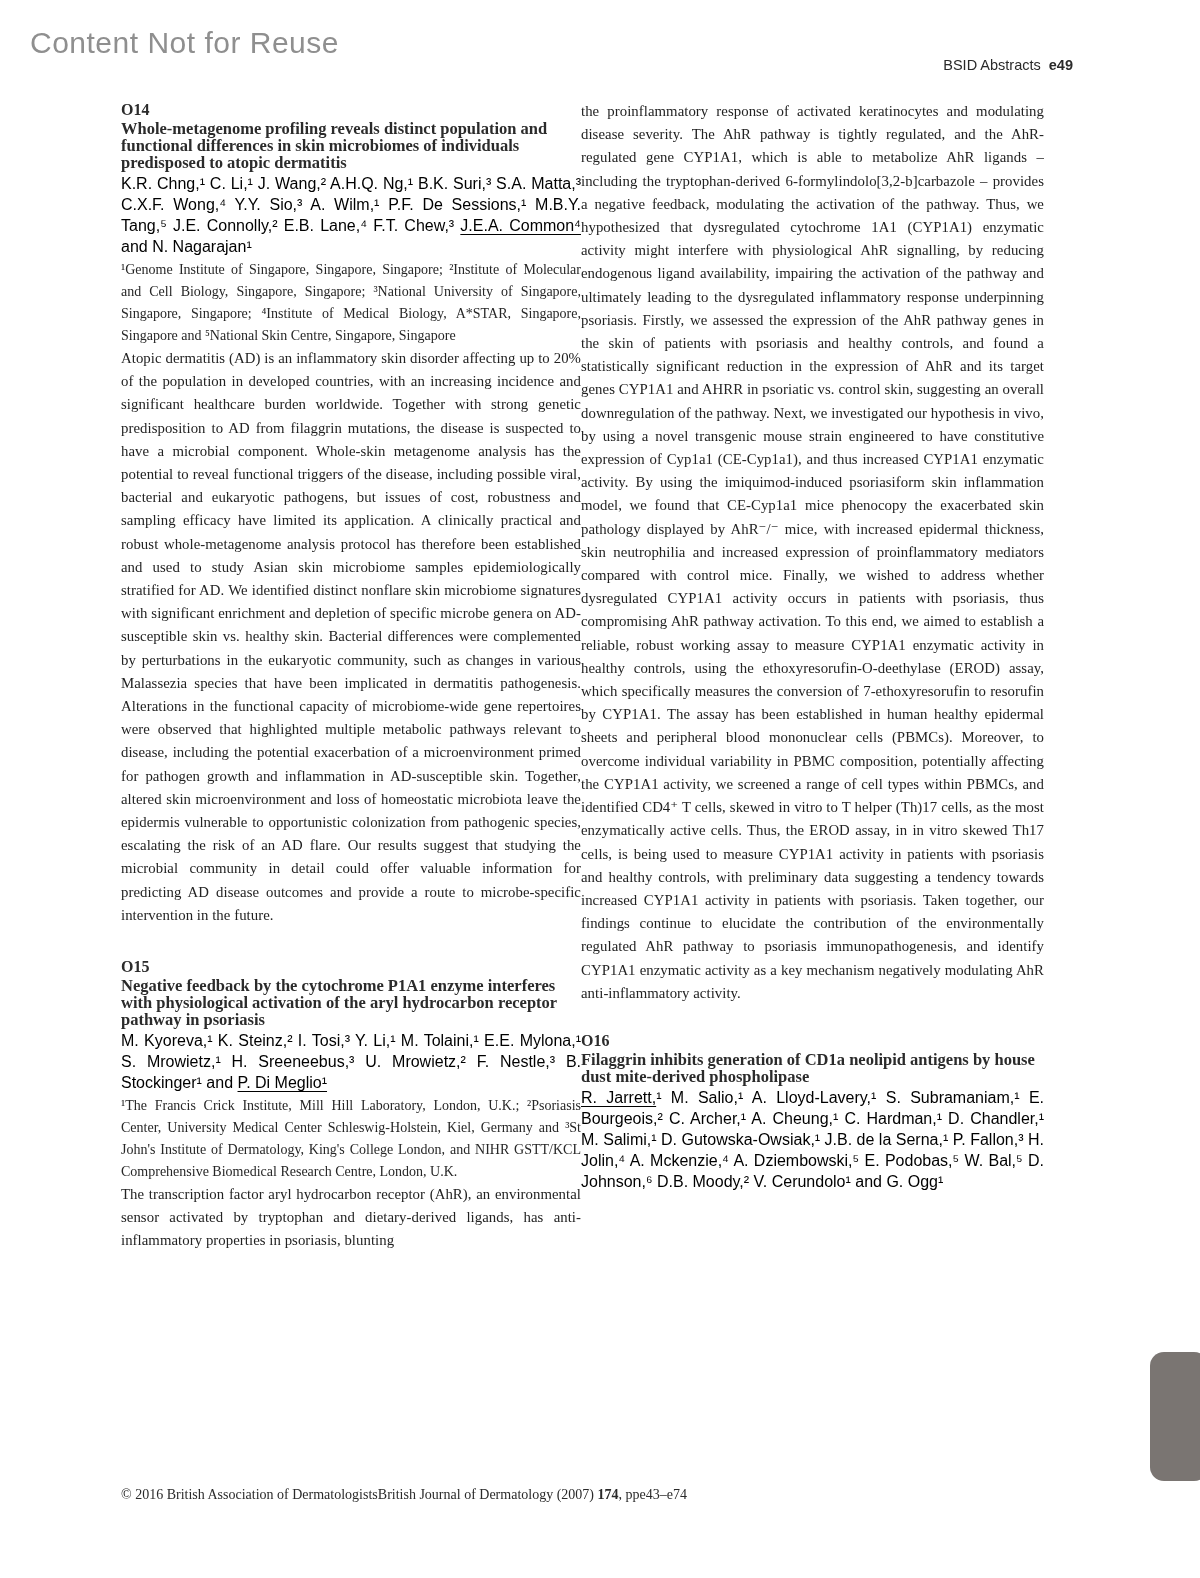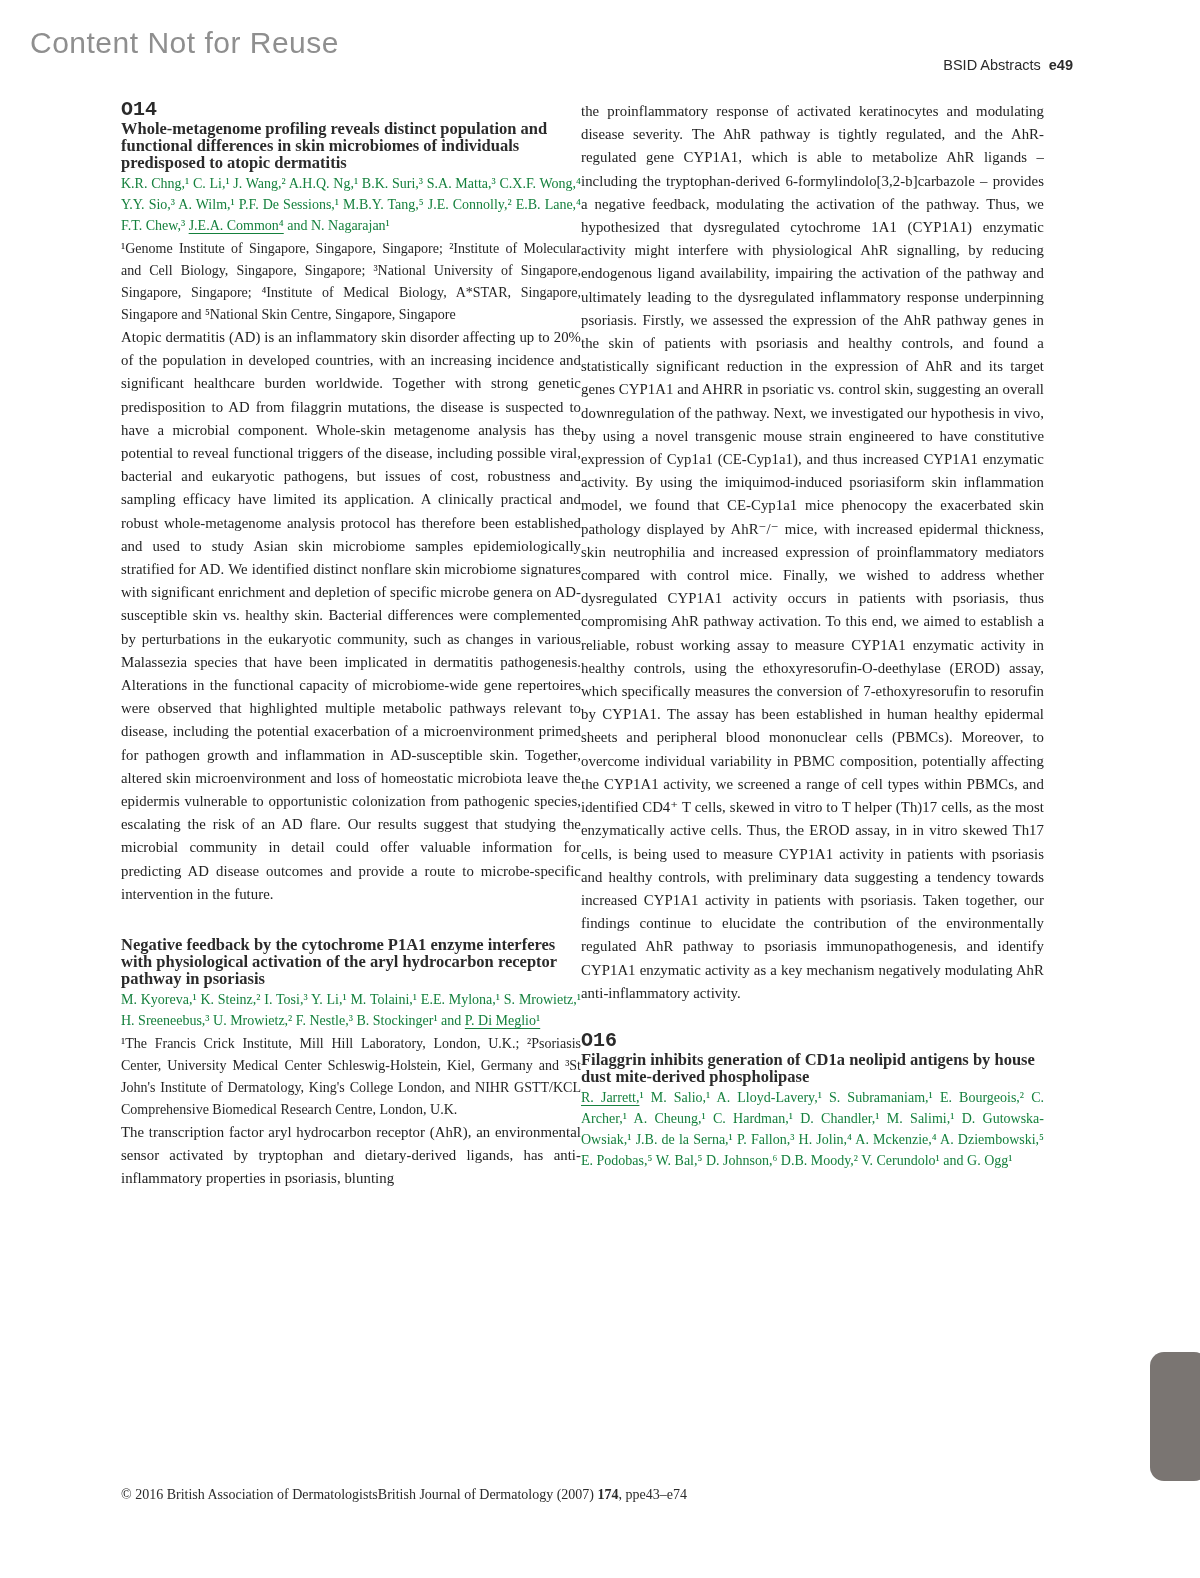--- a/index.html
+++ b/index.html
@@ -18,30 +18,30 @@
     font-family:"Liberation Sans","DejaVu Sans",sans-serif;
     font-size:14.5px;color:#2a2a2a;
   }
   .running-head .pageno{font-weight:700;margin-left:8px;}
   .col{position:absolute;top:100px;overflow:hidden;height:1378px;}
   .col-left{left:121px;width:460px;}
   .col-right{left:581px;width:463px;}
   .abs{margin:0;}
   .abs + .abs{margin-top:30px;}
   .abs-id{
-    font-family:Liberation Mono, monospace;
-    font-weight:700;font-size:20px;line-height:20px;color:#2b2b2b;margin:0;
+    font-family:Liberation Serif, serif;
+    font-weight:700;font-size:16px;line-height:20px;color:#2b2b2b;margin:0;
   }
   .abs-title{
     font-family:Liberation Serif, serif;
     font-weight:700;font-size:16.5px;line-height:17px;color:#2b2b2b;margin:0 0 2px 0;
   }
   .authors{
-    font-family:Liberation Serif, serif;
-    font-size:14px;line-height:21px;color:#15803d;margin:0 0 2px 0;text-align:justify;
+    font-family:Liberation Sans, sans-serif;
+    font-size:16px;line-height:21px;color:#000000;margin:0 0 2px 0;text-align:justify;
   }
   .presenting{text-decoration:underline;text-underline-offset:3px;}
   .affil{
     font-size:14px;line-height:22px;color:#262626;
     margin:0;text-align:justify;
   }
   .bodytext{
     font-size:14.8px;line-height:23.2px;color:#222222;
     margin:0;text-align:justify;letter-spacing:0.05px;
   }
@@ -69,20 +69,21 @@
 
     <section class="abs">
       <p class="abs-id">O14</p>
       <h2 class="abs-title">Whole-metagenome profiling reveals distinct population and functional differences in skin microbiomes of individuals predisposed to atopic dermatitis</h2>
       <p class="authors"><span>K.R. Chng,¹ C. Li,¹ J. Wang,² A.H.Q. Ng,¹ B.K. Suri,³ S.A. Matta,³ C.X.F. Wong,⁴ Y.Y. Sio,³ A. Wilm,¹ P.F. De Sessions,¹ M.B.Y. Tang,⁵ J.E. Connolly,² E.B. Lane,⁴ F.T. Chew,³ </span><span class="presenting">J.E.A. Common⁴</span><span> and N. Nagarajan¹</span></p>
       <p class="affil">¹Genome Institute of Singapore, Singapore, Singapore; ²Institute of Molecular and Cell Biology, Singapore, Singapore; ³National University of Singapore, Singapore, Singapore; ⁴Institute of Medical Biology, A*STAR, Singapore, Singapore and ⁵National Skin Centre, Singapore, Singapore</p>
       <p class="bodytext">Atopic dermatitis (AD) is an inflammatory skin disorder affecting up to 20% of the population in developed countries, with an increasing incidence and significant healthcare burden worldwide. Together with strong genetic predisposition to AD from filaggrin mutations, the disease is suspected to have a microbial component. Whole-skin metagenome analysis has the potential to reveal functional triggers of the disease, including possible viral, bacterial and eukaryotic pathogens, but issues of cost, robustness and sampling efficacy have limited its application. A clinically practical and robust whole-metagenome analysis protocol has therefore been established and used to study Asian skin microbiome samples epidemiologically stratified for AD. We identified distinct nonflare skin microbiome signatures with significant enrichment and depletion of specific microbe genera on AD-susceptible skin vs. healthy skin. Bacterial differences were complemented by perturbations in the eukaryotic community, such as changes in various Malassezia species that have been implicated in dermatitis pathogenesis. Alterations in the functional capacity of microbiome-wide gene repertoires were observed that highlighted multiple metabolic pathways relevant to disease, including the potential exacerbation of a microenvironment primed for pathogen growth and inflammation in AD-susceptible skin. Together, altered skin microenvironment and loss of homeostatic microbiota leave the epidermis vulnerable to opportunistic colonization from pathogenic species, escalating the risk of an AD flare. Our results suggest that studying the microbial community in detail could offer valuable information for predicting AD disease outcomes and provide a route to microbe-specific intervention in the future.</p>
     </section>
 
     <section class="abs">
+      <p class="abs-id">O15</p>
       <h2 class="abs-title">Negative feedback by the cytochrome P1A1 enzyme interferes with physiological activation of the aryl hydrocarbon receptor pathway in psoriasis</h2>
       <p class="authors"><span>M. Kyoreva,¹ K. Steinz,² I. Tosi,³ Y. Li,¹ M. Tolaini,¹ E.E. Mylona,¹ S. Mrowietz,¹ H. Sreeneebus,³ U. Mrowietz,² F. Nestle,³ B. Stockinger¹ and </span><span class="presenting">P. Di Meglio¹</span><span></span></p>
       <p class="affil">¹The Francis Crick Institute, Mill Hill Laboratory, London, U.K.; ²Psoriasis Center, University Medical Center Schleswig-Holstein, Kiel, Germany and ³St John's Institute of Dermatology, King's College London, and NIHR GSTT/KCL Comprehensive Biomedical Research Centre, London, U.K.</p>
       <p class="bodytext">The transcription factor aryl hydrocarbon receptor (AhR), an environmental sensor activated by tryptophan and dietary-derived ligands, has anti-inflammatory properties in psoriasis, blunting</p>
     </section>
 
   </div>
 
   <div class="col col-right">
 

